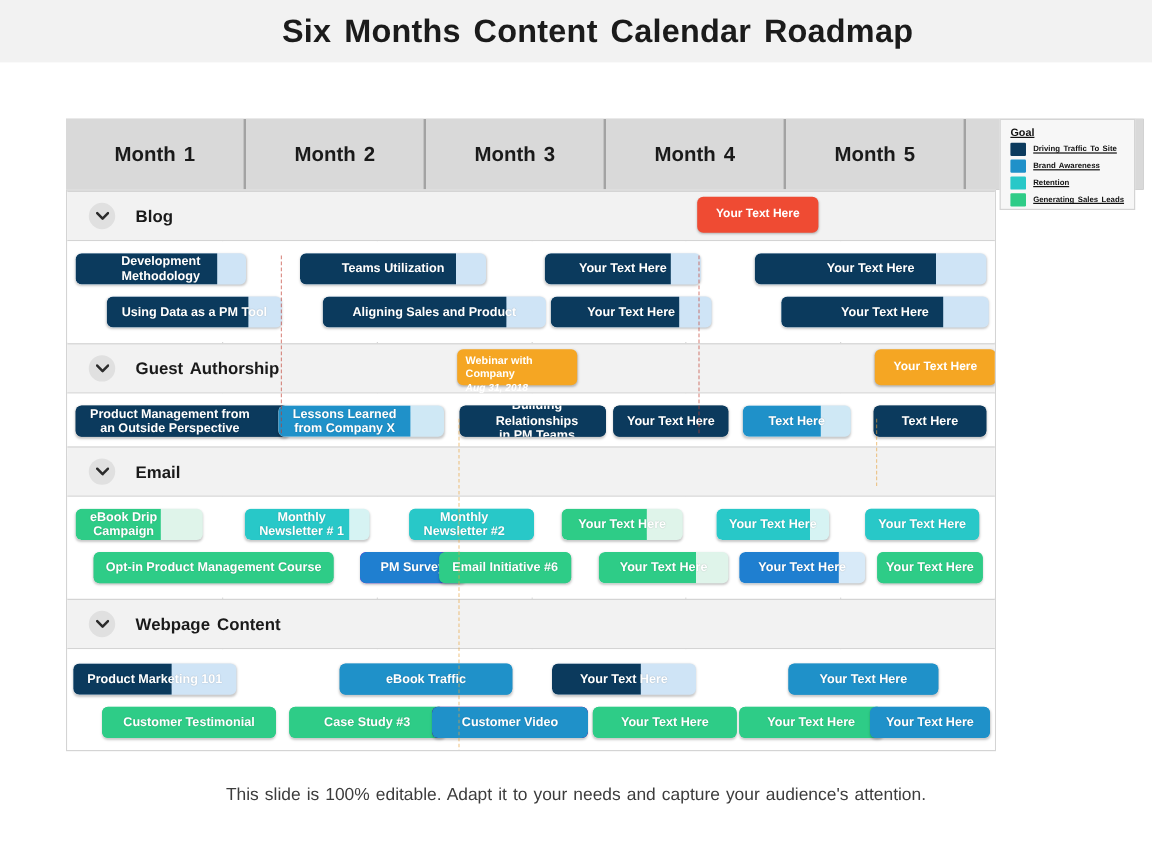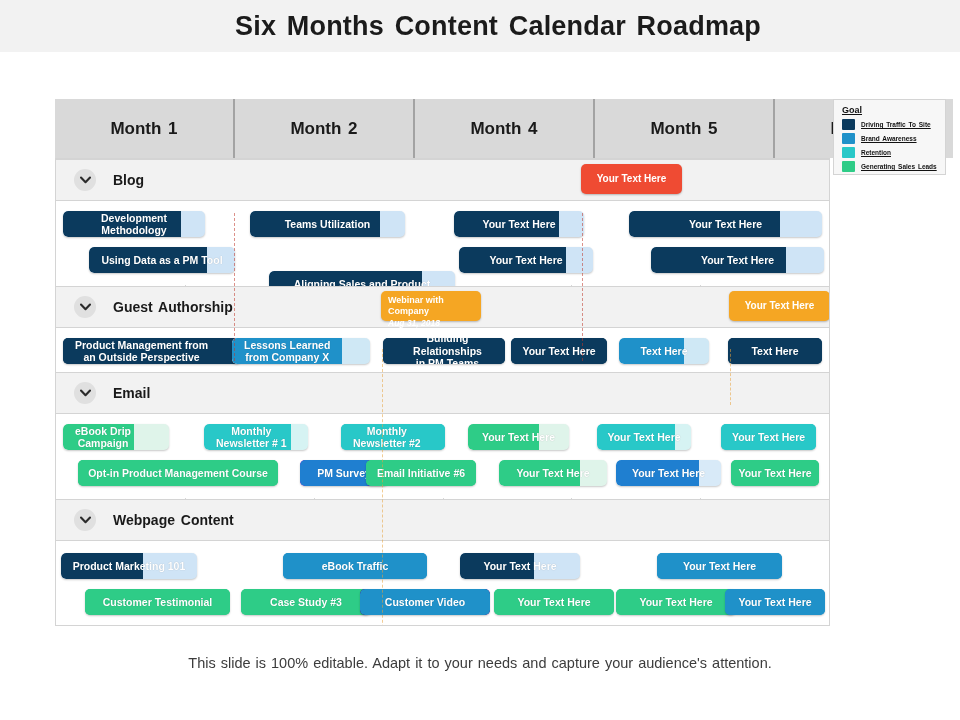--- a/index.html
+++ b/index.html
@@ -250,20 +250,21 @@
 
 <div class="title-bar">
   <h1>Six Months Content Calendar  Roadmap</h1>
 </div>
 
 <div class="chart">
 
   <div class="months" id="months">
       <div class="month-cell">Month 1</div>
       <div class="month-cell">Month 2</div>
+      <div class="month-cell">Month 3</div>
       <div class="month-cell">Month 4</div>
       <div class="month-cell">Month 5</div>
       <div class="month-cell">Month 6</div>
     </div>
 
   <div class="gantt-body" id="gbody">
       <div class="vline" style="left: 129px;"></div>
       <div class="vline" style="left: 258px;"></div>
       <div class="vline" style="left: 387px;"></div>
       <div class="vline" style="left: 515px;"></div>
@@ -290,21 +291,21 @@
         <div class="blabel">Your Text Here</div>
       </div>
       <div class="bar" style="left: 573px; top: 52px; width: 193px; background: rgb(207, 228, 246);">
         <div class="fill" style="width: 78%; background: rgb(11, 58, 93);"></div>
         <div class="blabel">Your Text Here</div>
       </div>
       <div class="bar" style="left: 33px; top: 88px; width: 146px; background: rgb(207, 228, 246);">
         <div class="fill" style="width: 81%; background: rgb(11, 58, 93);"></div>
         <div class="blabel">Using Data as a PM Tool</div>
       </div>
-      <div class="bar" style="left: 213px; top: 88px; width: 186px; background: rgb(207, 228, 246); margin-top: 24px;">
+      <div class="bar" style="left: 213px; top: 88px; width: 186px; background: rgb(207, 228, 246);">
         <div class="fill" style="width: 82%; background: rgb(11, 58, 93);"></div>
         <div class="blabel">Aligning Sales and Product</div>
       </div>
       <div class="bar" style="left: 403px; top: 88px; width: 134px; background: rgb(207, 228, 246);">
         <div class="fill" style="width: 80%; background: rgb(11, 58, 93);"></div>
         <div class="blabel">Your Text Here</div>
       </div>
       <div class="bar" style="left: 595px; top: 88px; width: 173px; background: rgb(207, 228, 246);">
         <div class="fill" style="width: 78%; background: rgb(11, 58, 93);"></div>
         <div class="blabel">Your Text Here</div>

